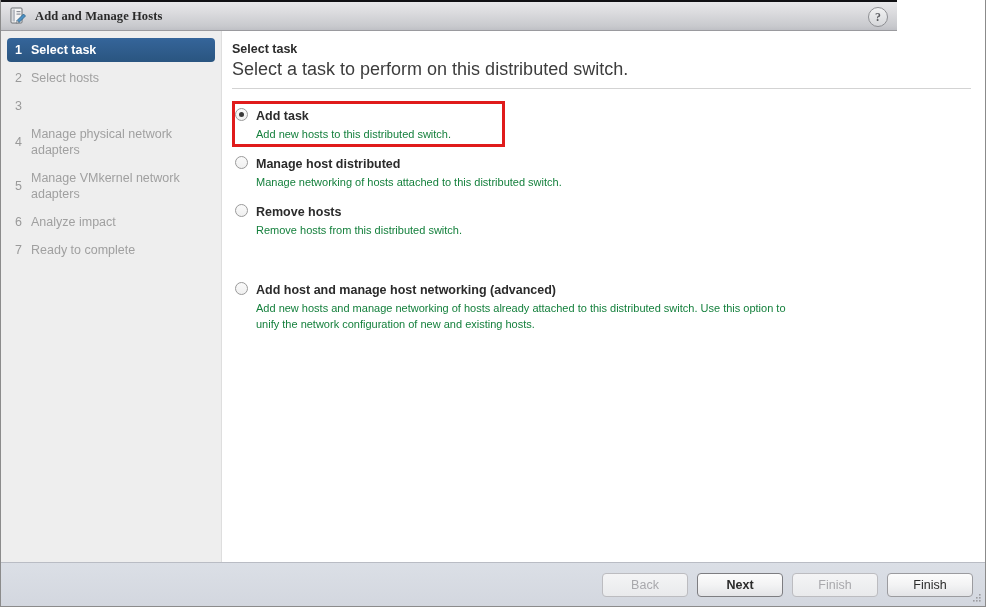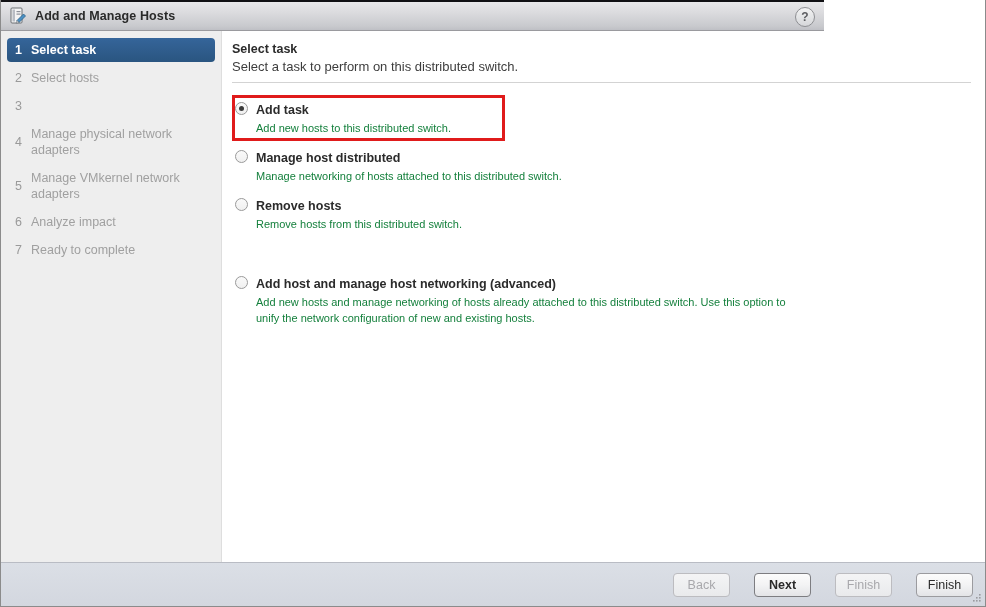--- a/index.html
+++ b/index.html
@@ -22,28 +22,29 @@
     border-left: 1px solid #8b8b8b;
     border-right: 1px solid #8b8b8b;
     border-bottom: 1px solid #8b8b8b;
   }
 
   
   .titlebar {
     position: absolute;
     left: -1px;
     top: 0;
-    width: 824px;
+    width: 897px;
     height: 31px;
     box-sizing: border-box;
     background: linear-gradient(to bottom, #e8e8ea 0%, #dcdcdf 35%, #c9cace 85%, #bfc0c5 100%);
     border-top: 2px solid #111114;
     border-bottom: 1px solid #9a9a9e;
     display: flex;
     align-items: center;
+    font-family: Liberation Serif, serif;
   }
   .title-icon {
     width: 18px;
     height: 18px;
     margin-left: 9px;
     margin-right: 8px;
     position: relative;
     flex: 0 0 auto;
   }
   .title-text {
@@ -135,21 +136,21 @@
     box-sizing: border-box;
     position: relative;
   }
   .content-title {
     font-size: 12.5px;
     font-weight: bold;
     color: #2b2b2b;
     margin: 0 0 3px 0;
   }
   .content-sub {
-    font-size: 13px;
+    font-size: 18px;
     color: #3d3d3d;
     margin: 0 0 8px 0;
   }
   .hr {
     height: 1px;
     background: #d3d3d3;
     margin: 0 0 14px 0;
   }
 
   .options { position: relative; }
@@ -223,23 +224,23 @@
     height: 44px;
     background: linear-gradient(to bottom, #dbdfe6, #d3d7df);
     border-top: 1px solid #b9bcc4;
     box-sizing: border-box;
     display: flex;
     align-items: center;
     justify-content: flex-end;
     padding-right: 12px;
   }
   .btn {
-    width: 57px;
+    width: 86px;
     height: 24px;
-    margin-left: 24px;
+    margin-left: 9px;
     border-radius: 4px;
     border: 1px solid #9b9b9f;
     background: linear-gradient(to bottom, #fcfcfc 0%, #f3f3f4 50%, #e3e4e7 100%);
     font-family: "Liberation Sans", sans-serif;
     font-size: 12.5px;
     color: #2b2b2b;
     display: flex;
     align-items: center;
     justify-content: center;
     box-sizing: border-box;

